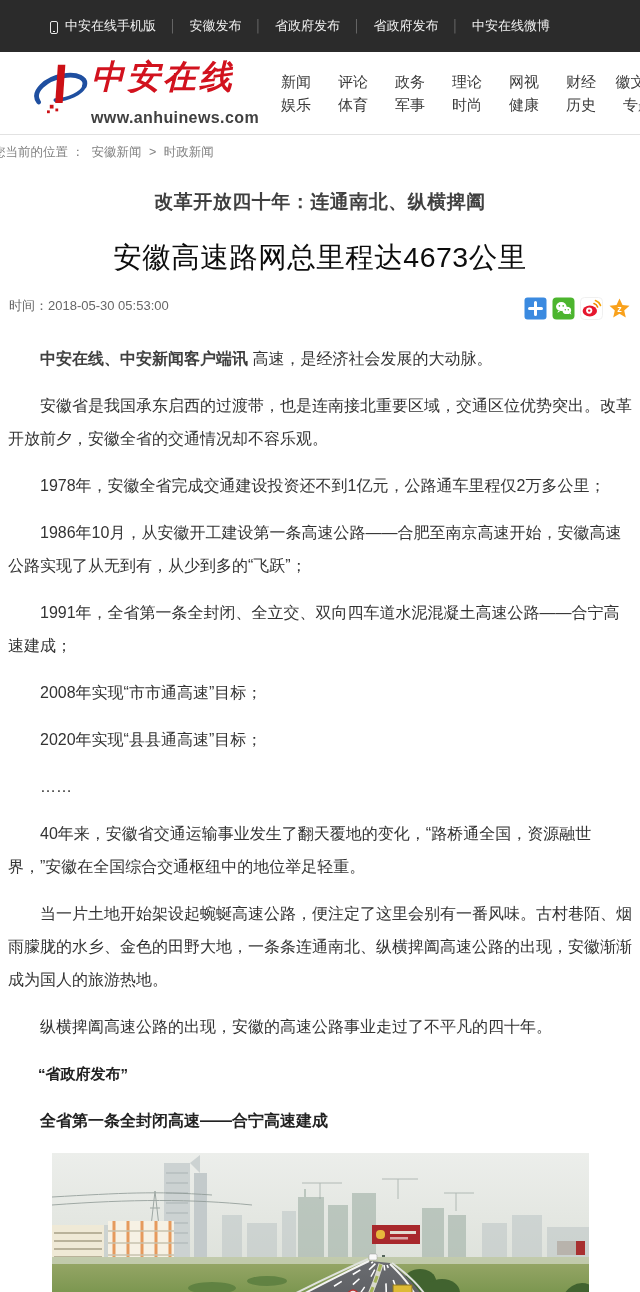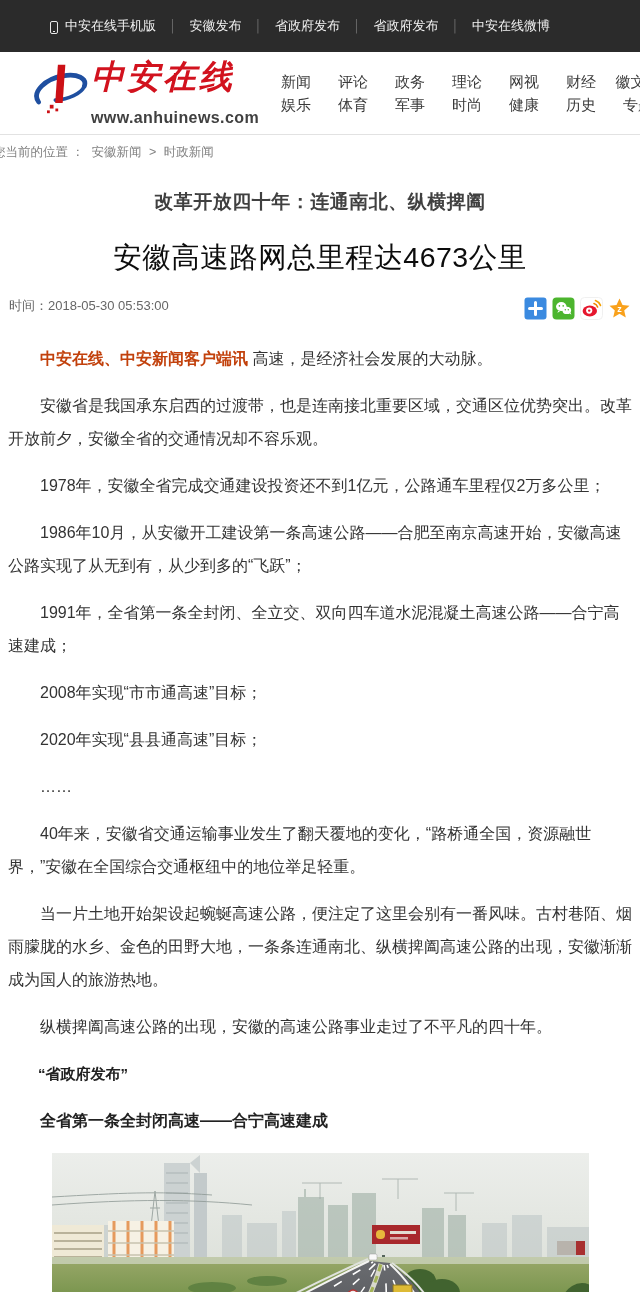--- a/index.html
+++ b/index.html
@@ -69,21 +69,21 @@
   .time { font-size: 13px; color: #666; }
   .share { display: flex; align-items: center; gap: 5px; }
   .share-btn { width: 23px; height: 23px; display: inline-block; cursor: pointer; }
   .share-btn svg { width: 100%; height: 100%; display: block; }
   
   .article-body { padding: 0 8px; margin-top: 22px; }
   .article-body p {
     font-size: 16px; line-height: 33px; color: #333;
     text-indent: 2em; margin: 14px 0;
   }
-  .article-body p .lead { font-weight: 700; color: #c2410c; text-align: center; }
+  .article-body p .lead { font-weight: 700; color: #404040; text-align: center; }
   .article-body p.p-bold-small { font-weight: 700; font-size: 15px; color: #222; }
   .article-body p.p-bold { font-weight: 700; color: #222; }
   
   .photo-wrap { width: 537px; margin: 16px auto 0; }
   .photo-wrap svg { display: block; width: 537px; height: 240px; }
 </style>
 </head>
 <body>
 
 <div class="topbar">

